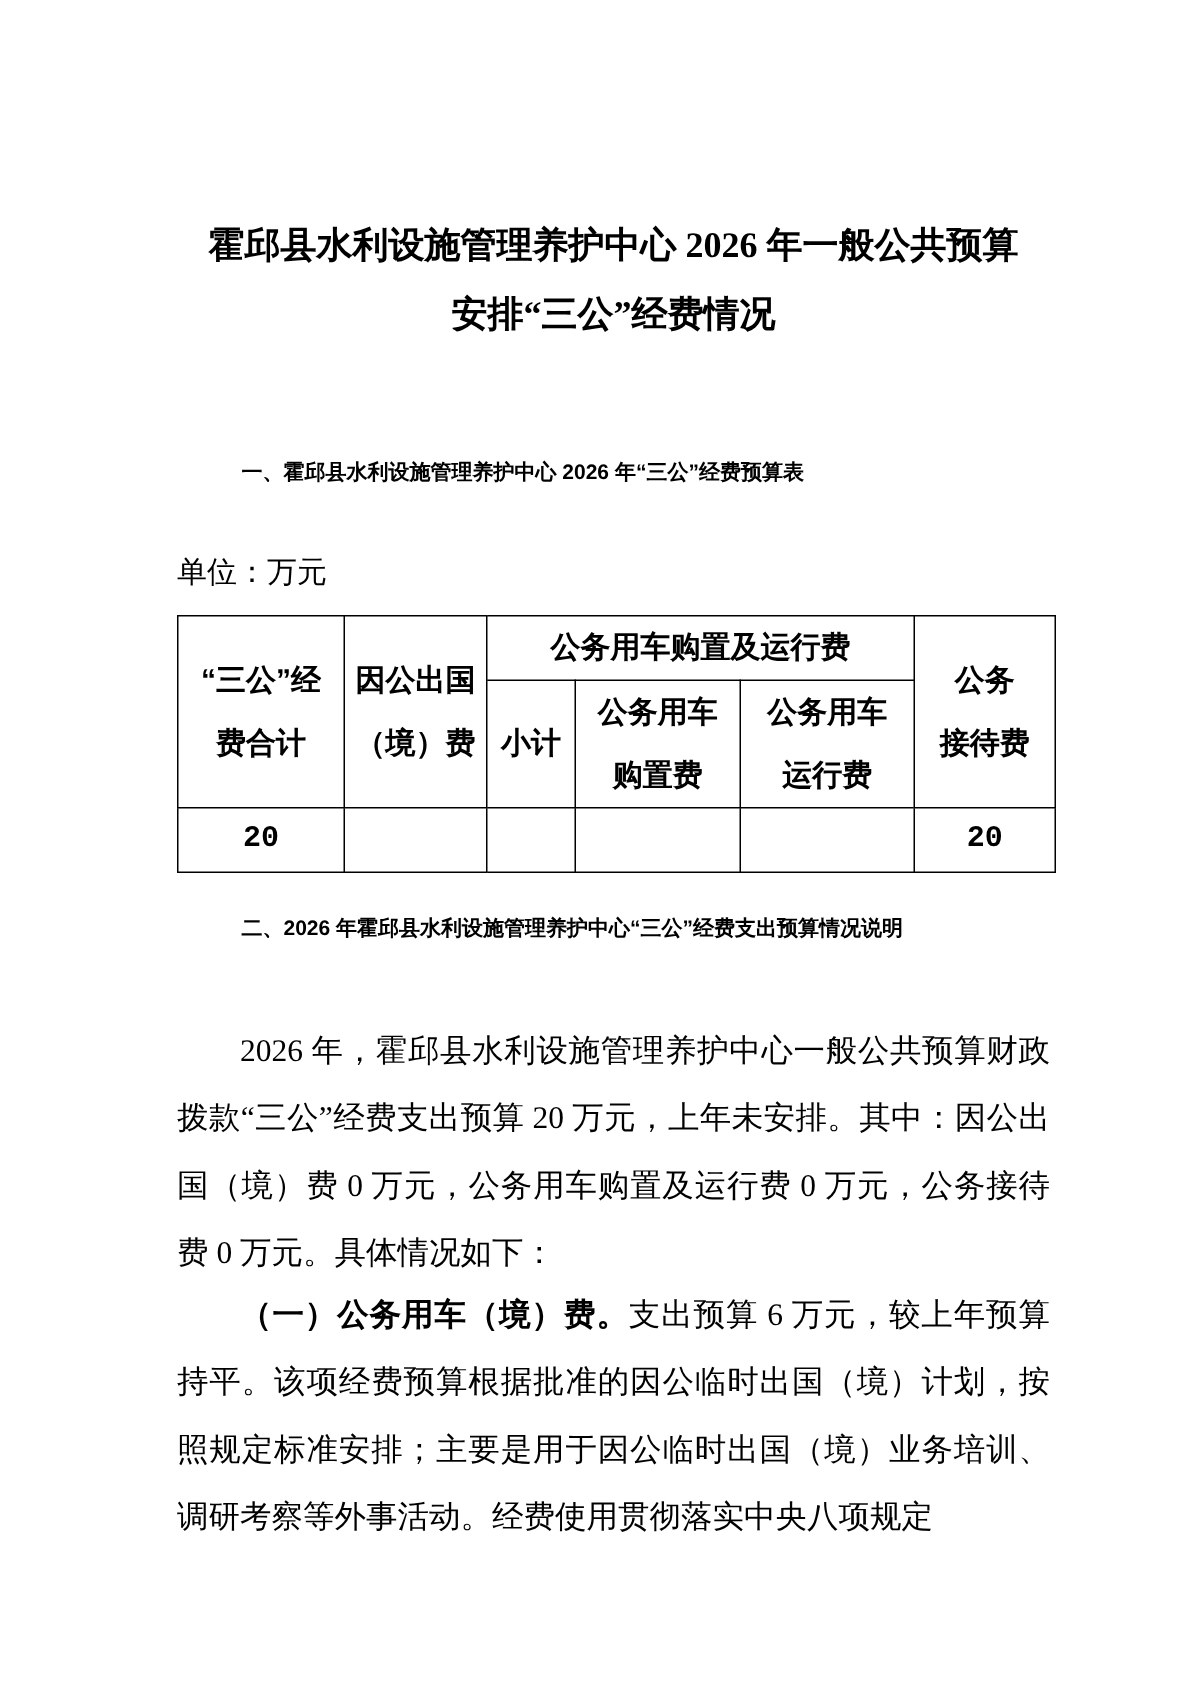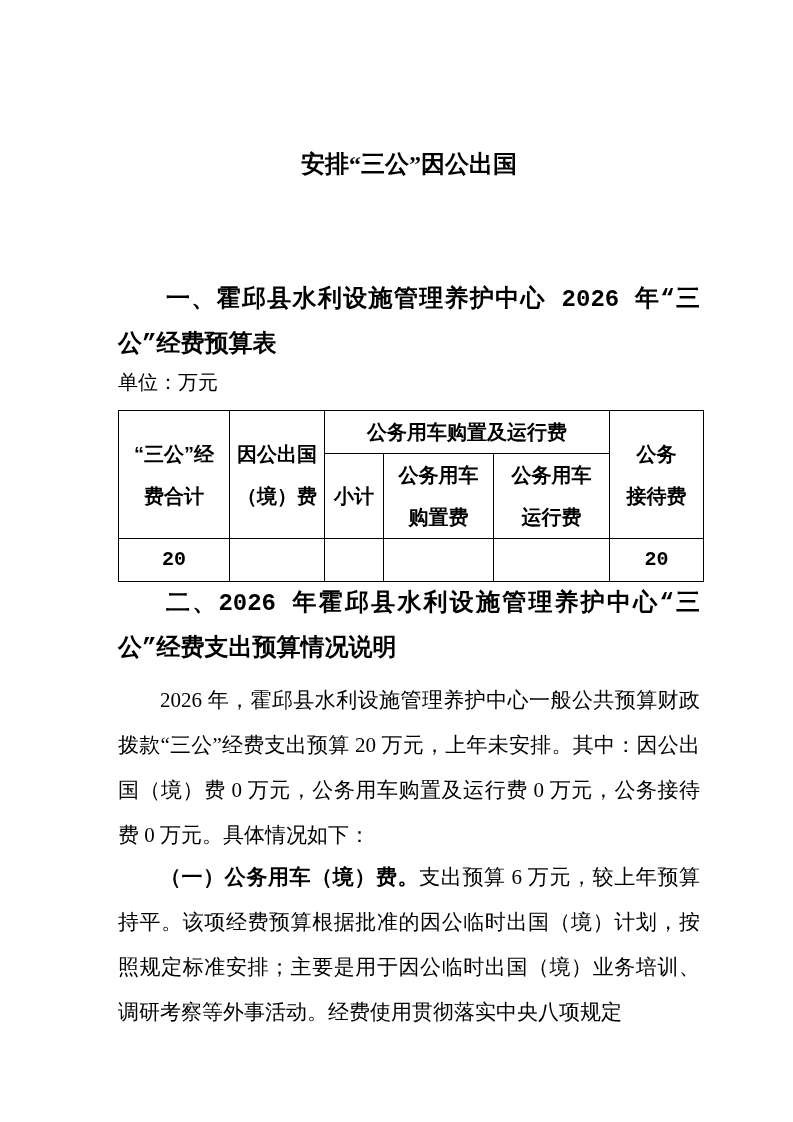--- a/index.html
+++ b/index.html
@@ -17,24 +17,24 @@
     top:141px;
     margin:0;
     font-size:24px;line-height:46px;
     font-weight:bold;
     text-align:center;
     font-family:"Liberation Serif","DejaVu Serif",serif;
   }
   .doc-title .t-line{display:block;}
 
   .sec-heading{
-    margin:0;
-    font-family:Liberation Mono, monospace;
+    margin:15px;
+    font-family:Liberation Sans, sans-serif;
     font-weight:bold;
-    font-size:24px;line-height:45px;
+    font-size:14px;line-height:45px;
     text-indent:2em;
     text-align:justify;
   }
   .s1{top:277px;}
   .s2{top:581px;}
 
   .unit-note{
     top:362px;
     font-size:20px;line-height:40px;
     text-align:left;
@@ -82,21 +82,22 @@
     font-family:"Liberation Sans","DejaVu Sans",sans-serif;
     font-weight:bold;
   }
 </style>
 </head>
 <body>
 
 <div class="page">
 
   <h1 class="abs doc-title">
-    <span class="t-line">安排“三公”因公出国</span>
+    <span class="t-line">霍邱县水利设施管理养护中心 2026 年一般公共预算</span>
+    <span class="t-line">安排“三公”经费情况</span>
   </h1>
 
   <h2 class="abs sec-heading s1">一、霍邱县水利设施管理养护中心 2026 年“三公”经费预算表</h2>
 
   <div class="abs unit-note">单位：万元</div>
 
   <table class="abs budget-table">
     <colgroup>
       <col style="width:111px">
       <col style="width:95px">

